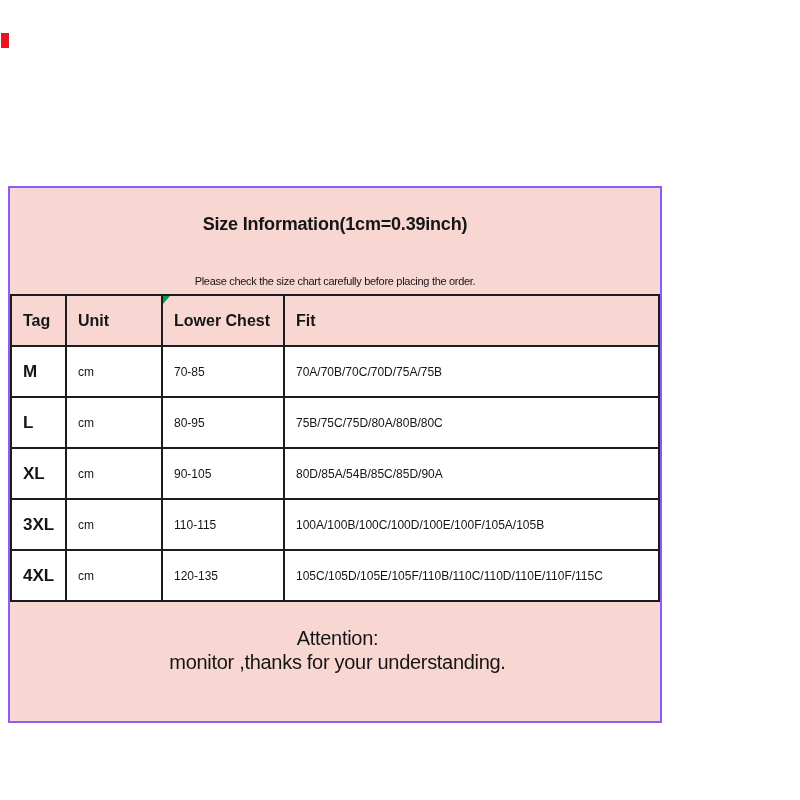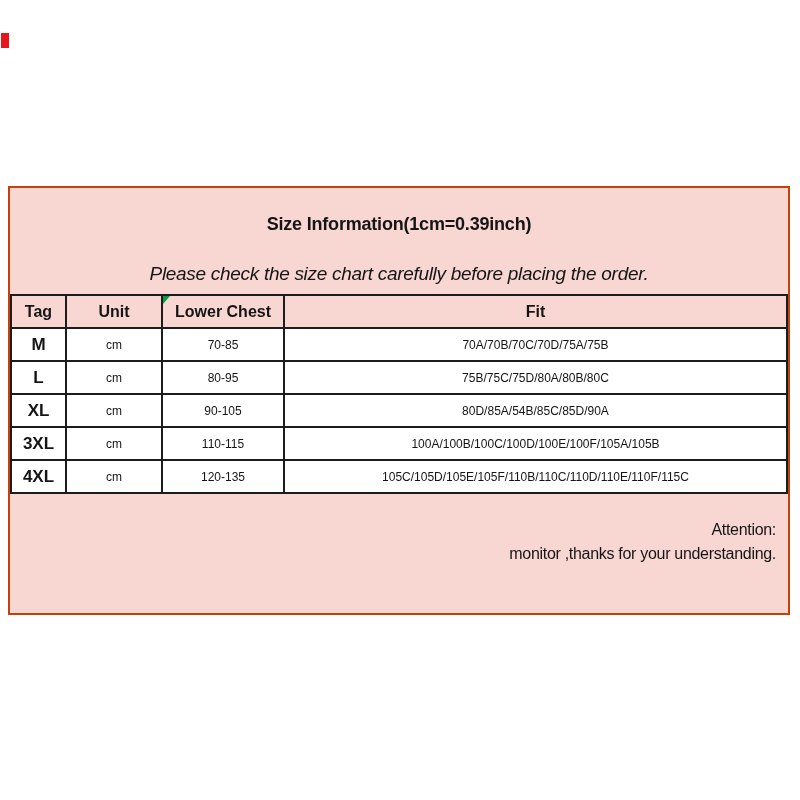--- a/index.html
+++ b/index.html
@@ -19,55 +19,54 @@
     left: 1px;
     top: 33px;
     width: 8px;
     height: 15px;
     background: #e8151d;
   }
   .sheet {
     position: absolute;
     left: 8px;
     top: 186px;
-    width: 782px;
+    width: 654px;
     box-sizing: border-box;
-    border: 2px solid #c2410c;
+    border: 2px solid #8b5cf6;
   }
   .intro {
     background: #f8d7d3;
     height: 106px;
     box-sizing: border-box;
     text-align: center;
     padding-top: 26px;
   }
   .intro-title {
     font-size: 18px;
     font-weight: bold;
     letter-spacing: -0.2px;
   }
   .intro-sub {
-    margin-top: 28px;
-    font-size: 19px;
+    margin-top: 40px;
+    font-size: 11px;
     letter-spacing: -0.3px;
-    font-style: italic;
   }
   table.size {
     width: 100%;
     border-collapse: collapse;
     table-layout: fixed;
   }
   col.c-tag  { width: 55px; }
   col.c-unit { width: 96px; }
   col.c-lc   { width: 122px; }
   table.size th, table.size td {
     border: 2px solid #1c1c1c;
     height: 27px;
-    padding: 2px;
-    text-align: center;
+    padding: 11px;
+    text-align: left;
     vertical-align: middle;
     overflow: hidden;
     white-space: nowrap;
   }
   table.size thead th {
     background: #f8d7d3;
     font-size: 16px;
     font-weight: bold;
   }
   table.size td {
@@ -86,24 +85,24 @@
     width: 0;
     height: 0;
     border-top: 8px solid #00a14b;
     border-right: 7px solid transparent;
   }
   .attention {
     background: #f8d7d3;
     box-sizing: border-box;
     height: 119px;
     padding: 24px 12px 0 17px;
-    font-size: 16px;
+    font-size: 20px;
     line-height: 24px;
     letter-spacing: -0.3px;
-    text-align: right;
+    text-align: center;
   }
 </style>
 </head>
 <body>
 
 <div class="red-mark"></div>
 
 <div class="sheet">
 
   <div class="intro">

